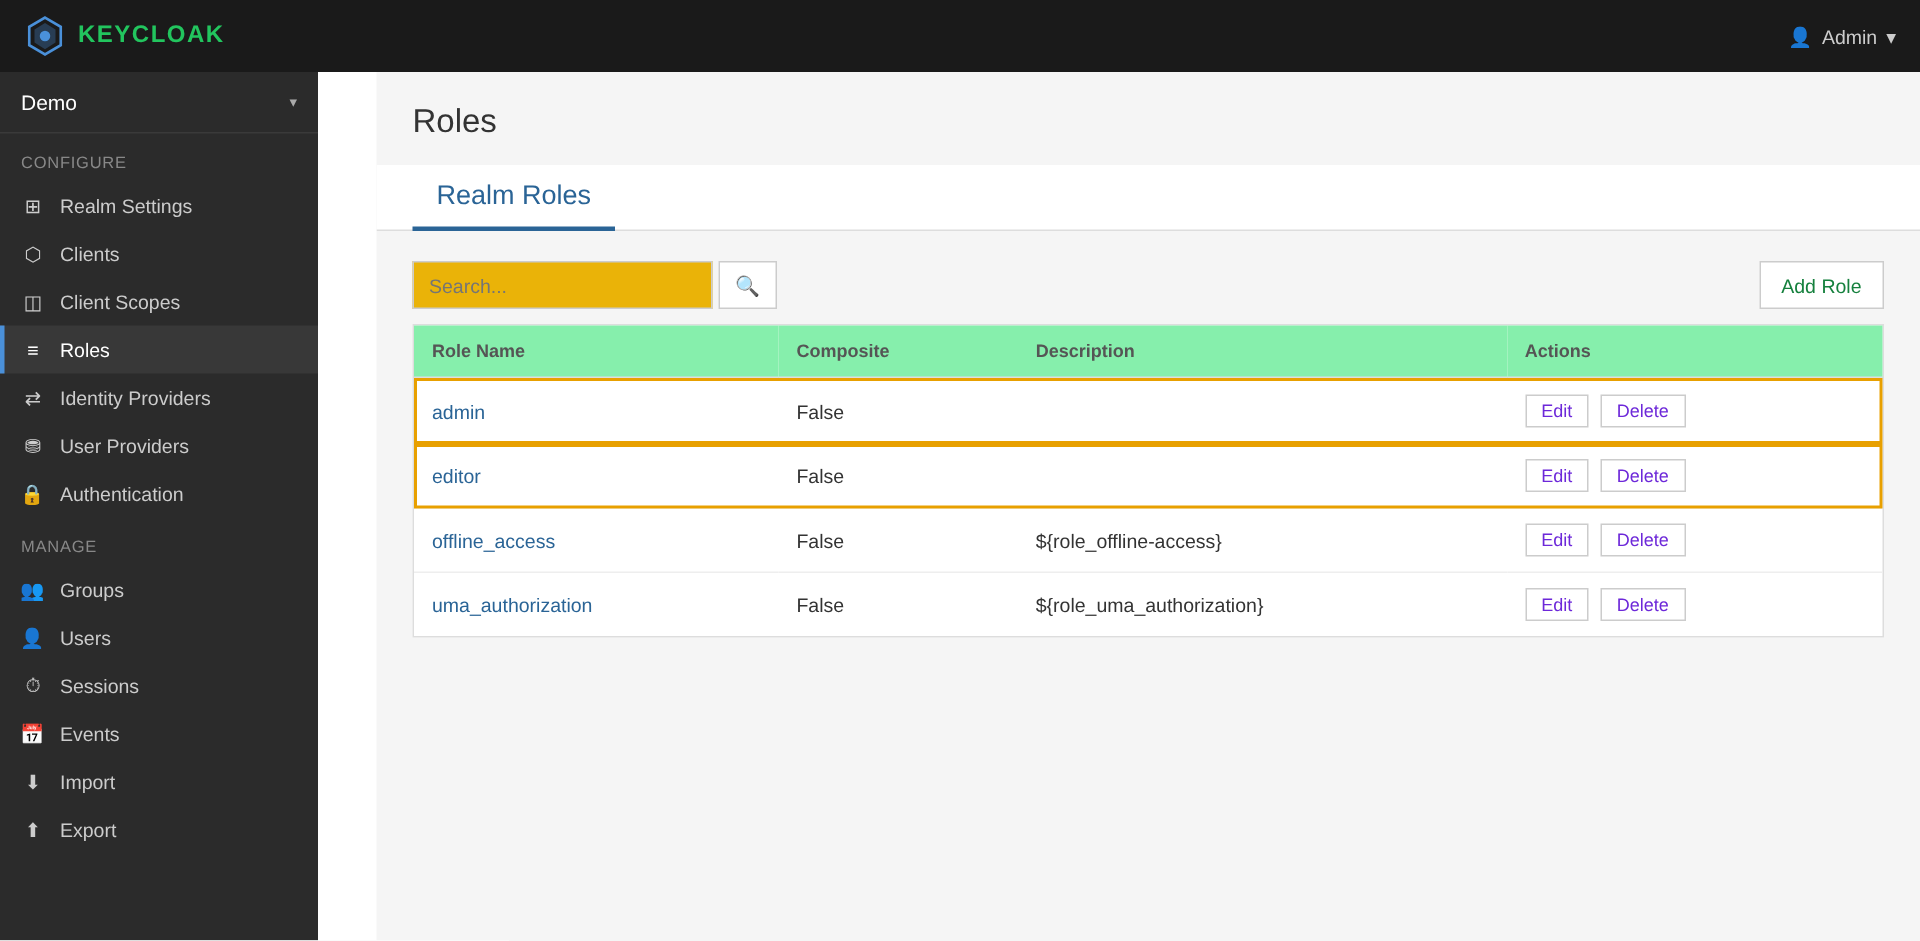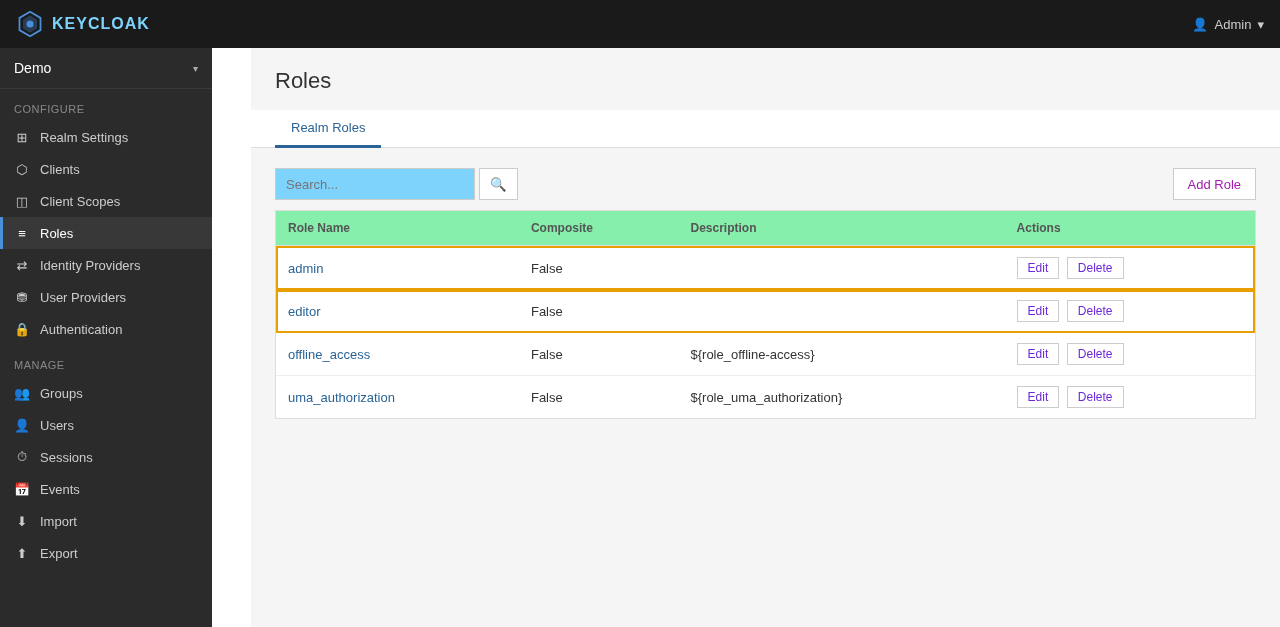--- a/index.html
+++ b/index.html
@@ -12,21 +12,21 @@
       display: flex;
       align-items: center;
       justify-content: space-between;
       padding: 0 16px;
       flex-shrink: 0;
     }
     .topbar-logo {
       display: flex;
       align-items: center;
       gap: 8px;
-      color: #7dd3fc;
+      color: #22c55e;
       font-size: 16px;
       font-weight: bold;
       letter-spacing: 1px;
     }
     .logo-icon {
       width: 28px;
       height: 28px;
     }
     .topbar-user {
       color: #ccc;
@@ -109,21 +109,21 @@
       border-bottom: 1px solid #ddd;
       margin-bottom: 20px;
       background: #fff;
       margin-left: -24px;
       margin-right: -24px;
       padding: 0 24px;
     }
     .tab {
       padding: 10px 16px;
       cursor: pointer;
-      font-size: 13px;
+      font-size: 18px;
       color: #555;
       border-bottom: 3px solid transparent;
       margin-bottom: -1px;
     }
     .tab.active {
       color: #2a6496;
       border-bottom-color: #2a6496;
       font-weight: 500;
     }
 
@@ -135,21 +135,21 @@
       margin-bottom: 0;
     }
     .toolbar-left { display: flex; align-items: center; gap: 4px; }
 
     .search-input {
       border: 1px solid #ccc;
       padding: 6px 10px;
       font-size: 13px;
       width: 200px;
       outline: none;
-      background: #7dd3fc;
+      background: #eab308;
       height: 32px;
     }
 
     .btn-search {
       border: 1px solid #ccc;
       background: #fff;
       padding: 5px 10px;
       cursor: pointer;
       height: 32px;
       display: flex;
@@ -165,21 +165,21 @@
       font-size: 13px;
       height: 32px;
     }
 
     .btn-add-role {
       background: #fff;
       border: 1px solid #ccc;
       padding: 5px 14px;
       cursor: pointer;
       font-size: 13px;
-      color: #a21caf;
+      color: #15803d;
       height: 32px;
     }
 
     
     .table-container {
       background: #fff;
       border: 1px solid #ddd;
       margin-top: 10px;
     }
     table {

